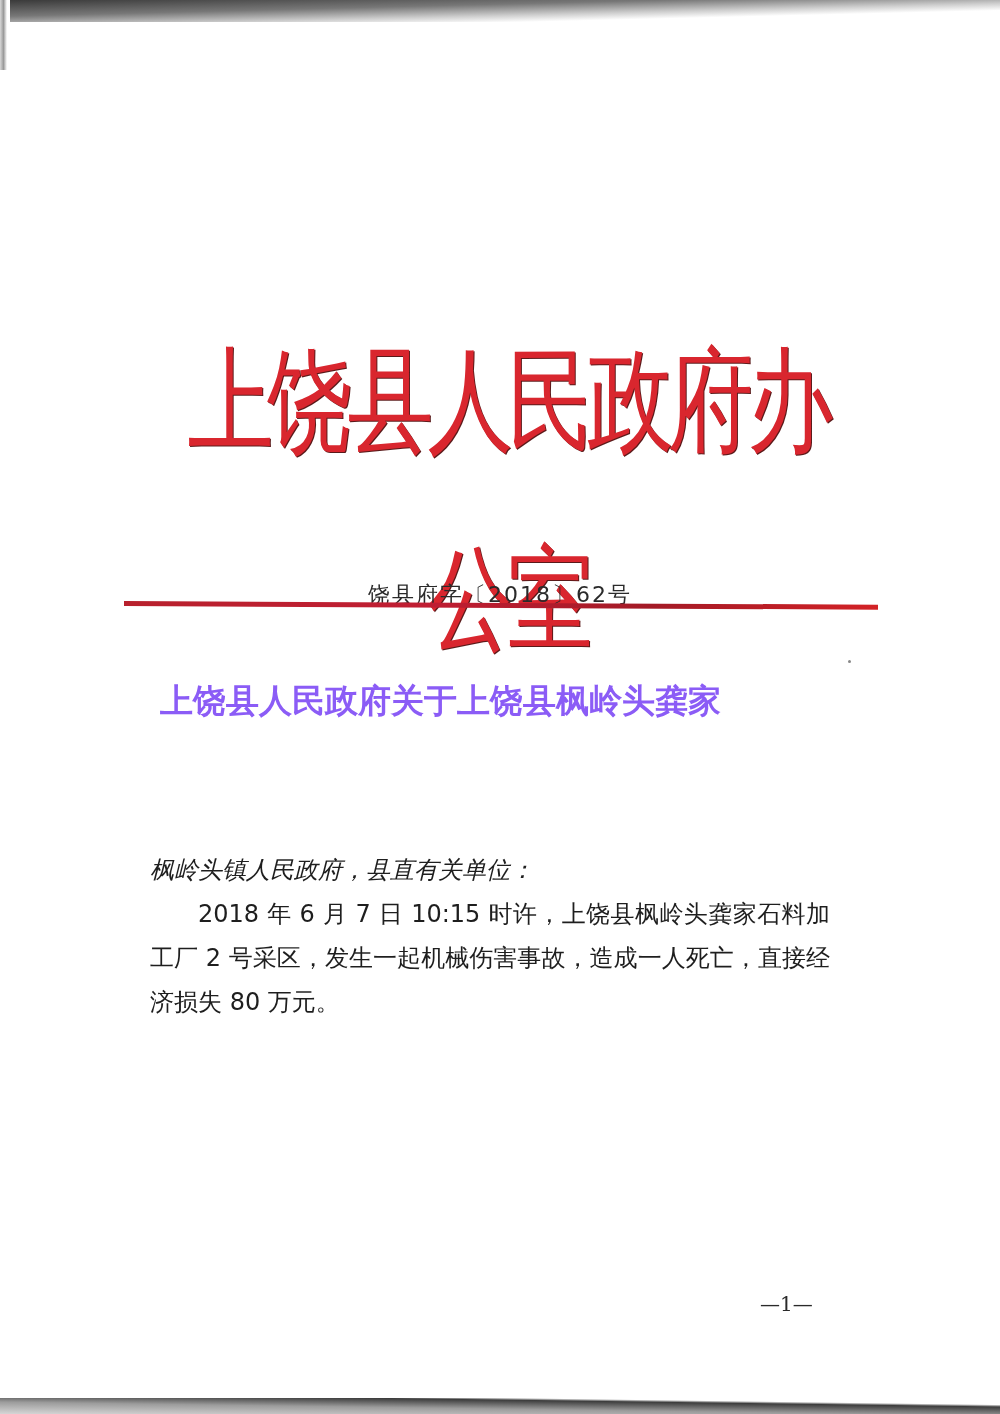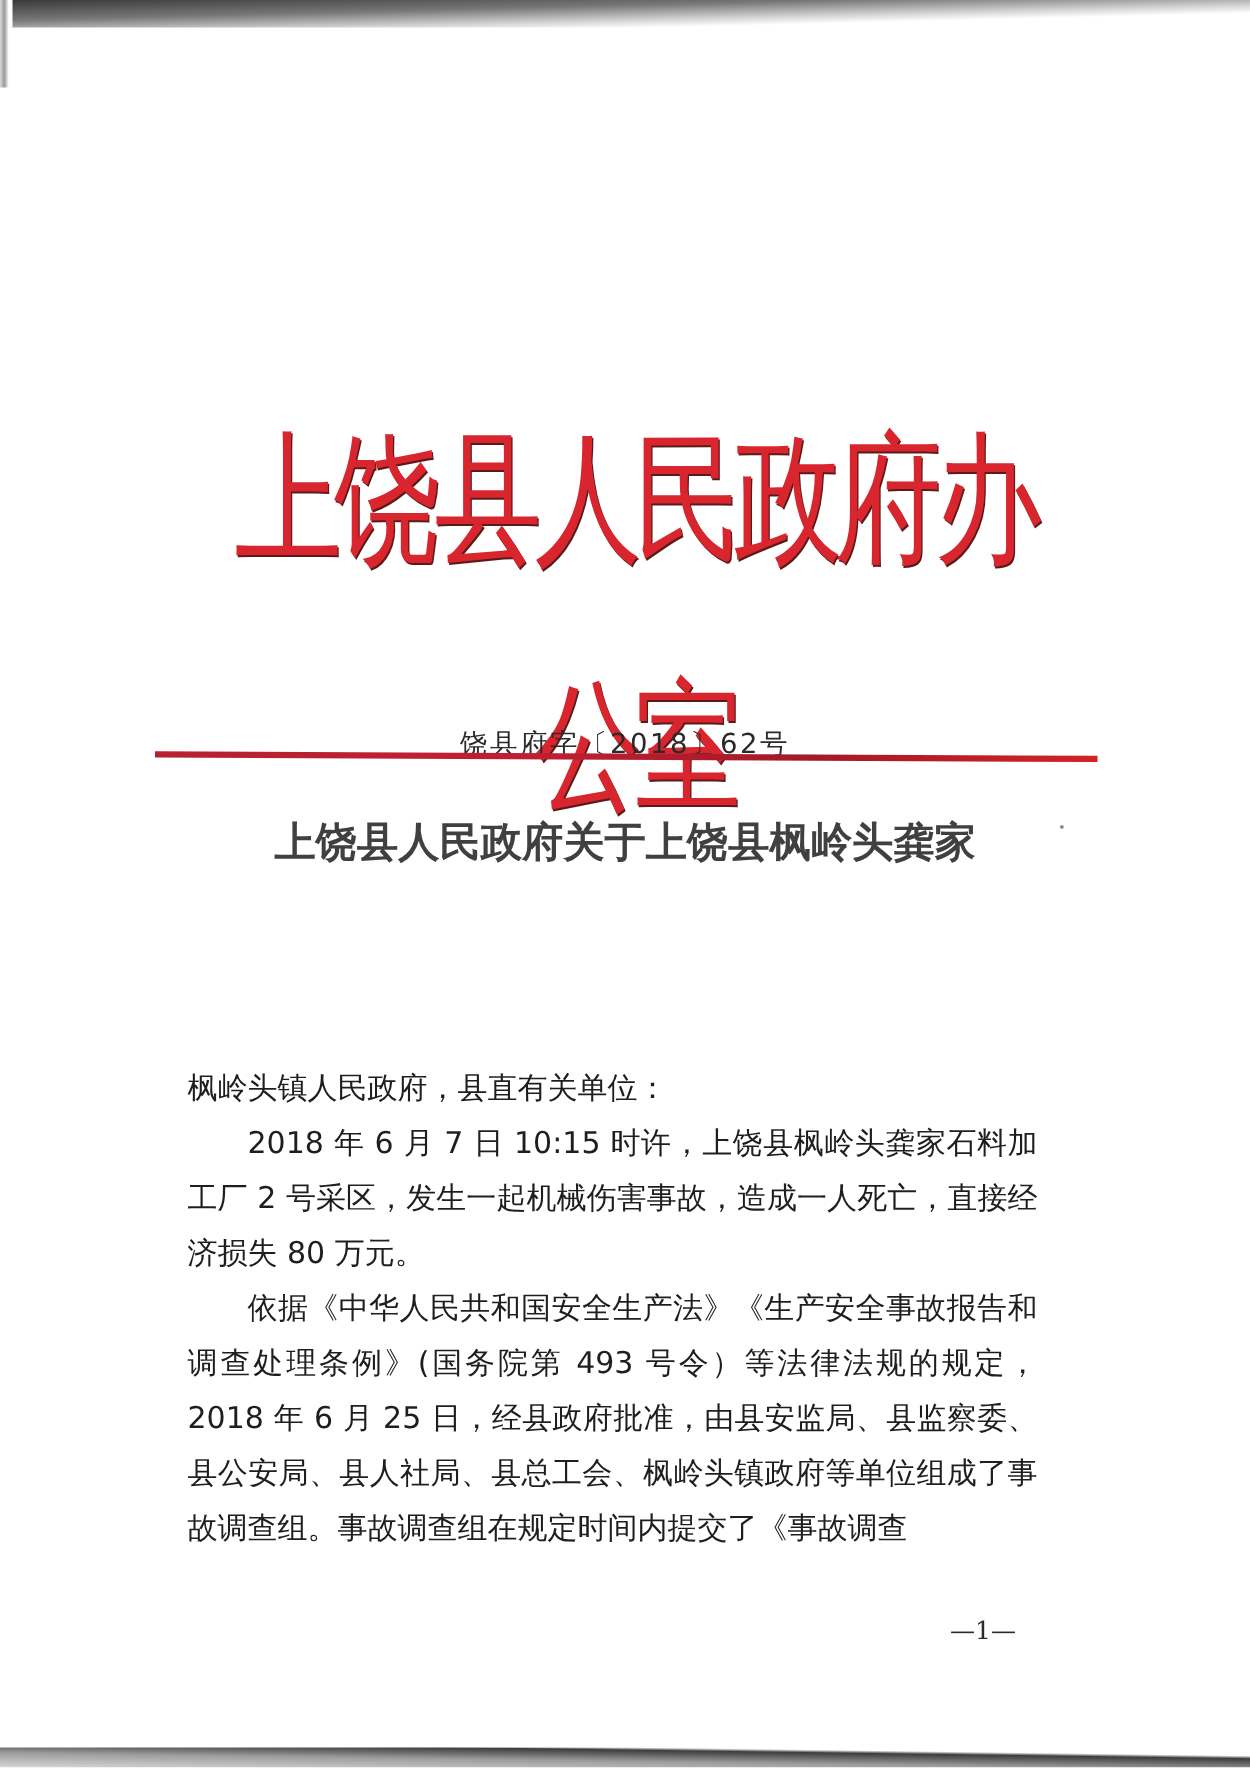--- a/index.html
+++ b/index.html
@@ -72,47 +72,48 @@
       top: 601px;
       width: 754px;
       height: 5px;
       background: linear-gradient(90deg, #b8212d 0%, #c01e33 40%, #a31a26 70%, #d32226 100%);
       transform: rotate(0.28deg);
       transform-origin: left center;
     }
     .doc-title {
       position: absolute;
       left: 160px;
-      top: 648px;
+      top: 675px;
       width: 680px;
-      text-align: center;
+      text-align: left;
       font-family: "DejaVu Serif", "Liberation Serif", serif;
       font-weight: bold;
       font-size: 33px;
       line-height: 52px;
-      color: #404040;
+      color: #8b5cf6;
     }
     .doc-title div { white-space: nowrap; }
     .body-text {
       position: absolute;
       left: 150px;
       top: 848px;
       width: 680px;
       font-family: "DejaVu Sans", "Liberation Sans", sans-serif;
       font-size: 24px;
       line-height: 44px;
       color: #1e1e1e;
     }
     .body-text p {
       margin: 0;
       text-align: justify;
       text-align-last: left;
     }
     .salutation {
       margin-bottom: 0;
+      font-style: italic;
     }
     .indent { text-indent: 2em; }
     .page-number {
       position: absolute;
       left: 760px;
       top: 1292px;
       font-family: "DejaVu Serif", "Liberation Serif", serif;
       font-size: 20px;
       color: #2a2a2a;
     }
@@ -136,20 +137,19 @@
 
 <div class="red-rule"></div>
 
 <div class="doc-title">
   <div>上饶县人民政府关于上饶县枫岭头龚家</div>
 </div>
 
 <div class="body-text">
   <p class="salutation">枫岭头镇人民政府，县直有关单位：</p>
   <p class="indent">2018 年 6 月 7 日 10:15 时许，上饶县枫岭头龚家石料加工厂 2 号采区，发生一起机械伤害事故，造成一人死亡，直接经济损失 80 万元。</p>
-  <p class="indent">依据《中华人民共和国安全生产法》《生产安全事故报告和调查处理条例》(国务院第 493 号令）等法律法规的规定，2018 年 6 月 25 日，经县政府批准，由县安监局、县监察委、县公安局、县人社局、县总工会、枫岭头镇政府等单位组成了事故调查组。事故调查组在规定时间内提交了《事故调查</p>
 </div>
 
 <div class="page-number">—1—</div>
 
 <div class="speck" style="left:848px; top:660px;"></div>
 
 <div class="scan-edge-bottom"></div>
 
 </body></html>

